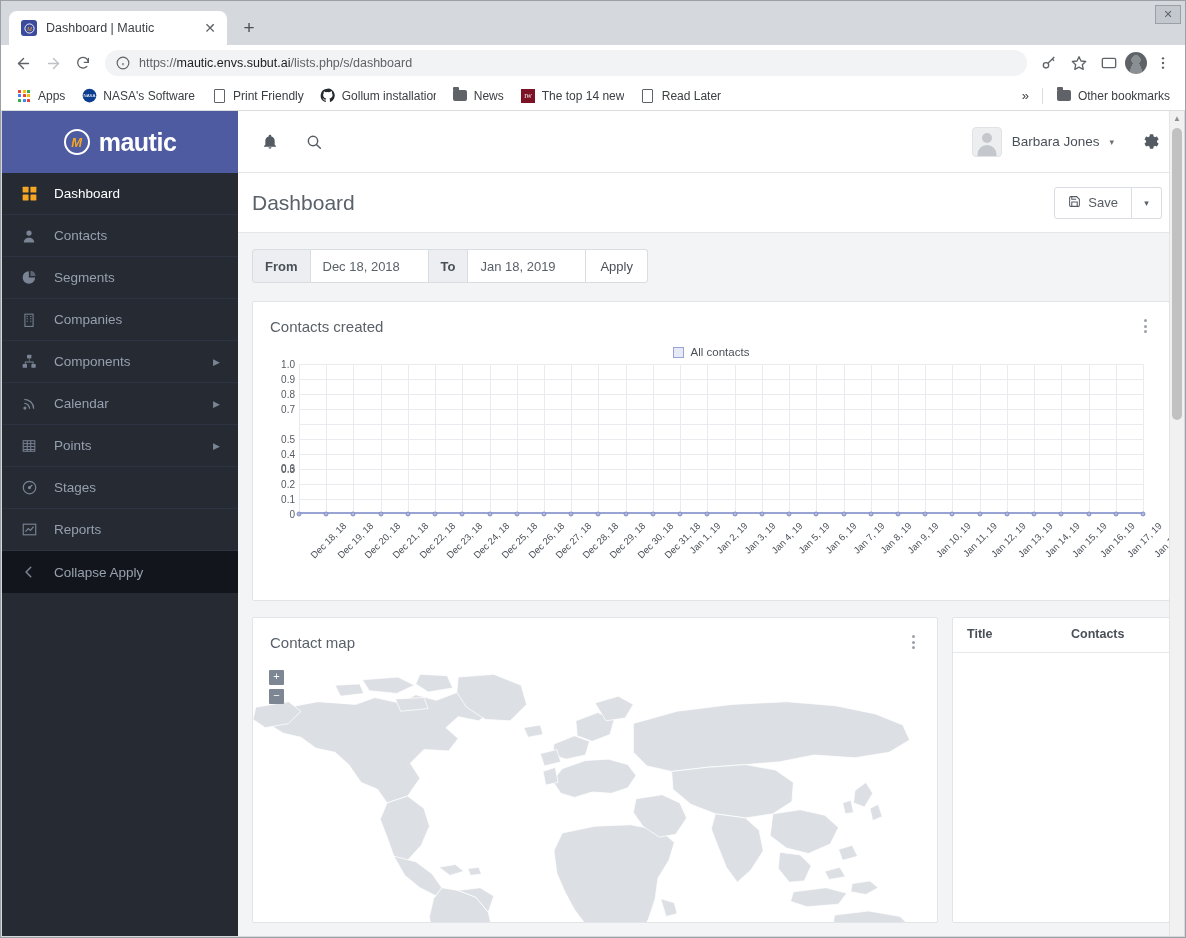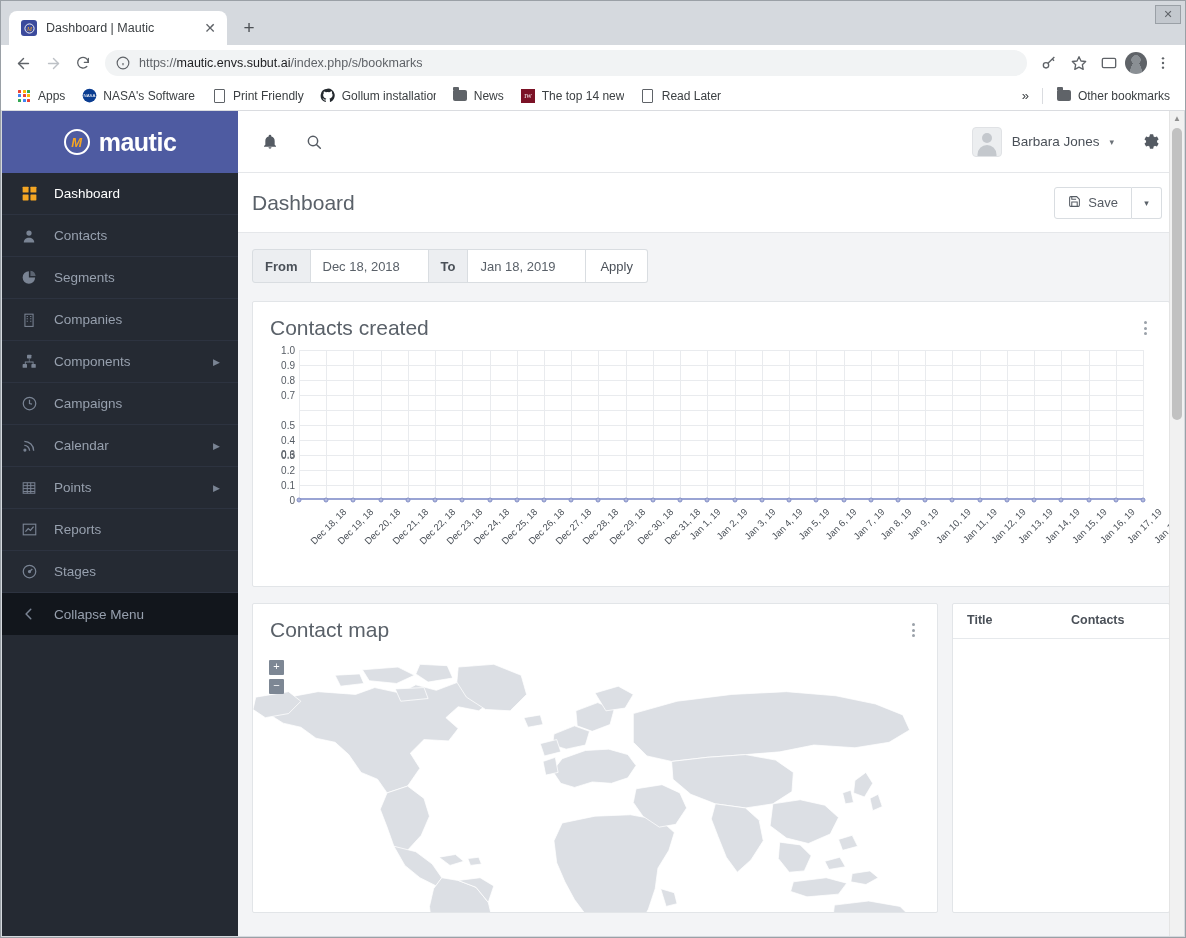--- a/index.html
+++ b/index.html
@@ -214,21 +214,21 @@
   }
 
   .panel {
     background: #fff; border: 1px solid #e2e5e8; border-radius: 2px;
     margin-bottom: 16px;
   }
   .panel-head {
     display: flex; align-items: center;
     padding: 14px 14px 10px 17px;
   }
-  .panel-title { font-size: 21px; color: #5a6169; }
+  .panel-title { font-size: 15px; color: #5a6169; }
   .kebab {
     margin-left: auto; width: 20px; height: 20px;
     display: flex; flex-direction: column; align-items: center; justify-content: center; gap: 2.5px;
   }
   .kebab i { width: 3px; height: 3px; border-radius: 50%; background: #9aa1a9; display: block; }
 
   
   .chart-wrap { padding: 0 14px 14px 14px; }
   .legend { display: flex; align-items: center; justify-content: center; gap: 7px; font-size: 11.5px; color: #4a5058; margin-bottom: 6px; }
   .legend-sw { width: 11px; height: 11px; border: 1px solid #9aa4d4; background: #e7eaf6; }
@@ -325,21 +325,21 @@
         </svg>
     </div>
     <div class="omnibox">
       <span class="tb-icon" style="width:16px;height:16px">
         <svg width="14" height="14" viewBox="0 0 24 24" fill="none" stroke="currentColor" stroke-width="2">
             <circle cx="12" cy="12" r="10"></circle>
             <line x1="12" y1="16" x2="12" y2="12"></line>
             <line x1="12" y1="8" x2="12.01" y2="8"></line>
           </svg>
       </span>
-      <span class="url"><span>https://</span><b>mautic.envs.subut.ai</b><span>/index.php/s/bookmarks</span></span>
+      <span class="url"><span>https://</span><b>mautic.envs.subut.ai</b><span>/lists.php/s/dashboard</span></span>
     </div>
     <div class="tb-icon">
       <svg width="16" height="16" viewBox="0 0 24 24" fill="none" stroke="currentColor" stroke-width="2">
           <circle cx="7.5" cy="15.5" r="4"></circle>
           <line x1="10.5" y1="12.5" x2="20" y2="3"></line>
           <line x1="17" y1="6" x2="19.5" y2="8.5"></line>
         </svg>
     </div>
     <div class="tb-icon">
       <svg width="16" height="16" viewBox="0 0 24 24" fill="none" stroke="currentColor" stroke-width="2" stroke-linejoin="round">
@@ -498,29 +498,20 @@
                 <rect x="8" y="1" width="7" height="6" rx="1"></rect>
                 <rect x="1" y="16" width="7" height="6" rx="1"></rect>
                 <rect x="15" y="16" width="7" height="6" rx="1"></rect>
                 <path d="M11 7v5H4.5v4h1.5v-2.5h11V16h1.5v-4H12V7z"></path>
               </svg>
           </span>
           <span class="nav-label">Components</span>
           <span class="nav-caret">▶</span>
         </div>
 
-        <div class="nav-item">
-          <span class="nav-ico">
-            <svg width="15" height="15" viewBox="0 0 24 24" fill="none" stroke="currentColor" stroke-width="2">
-                <circle cx="12" cy="12" r="10"></circle>
-                <polyline points="12 6 12 12 16 13"></polyline>
-              </svg>
-          </span>
-          <span class="nav-label">Campaigns</span>
-        </div>
 
         <div class="nav-item">
           <span class="nav-ico">
             <svg width="14" height="14" viewBox="0 0 24 24" fill="none" stroke="currentColor" stroke-width="2.2">
                 <path d="M4 11a9 9 0 0 1 9 9"></path>
                 <path d="M4 4a16 16 0 0 1 16 16"></path>
                 <circle cx="5" cy="19" r="1.6" fill="currentColor"></circle>
               </svg>
           </span>
           <span class="nav-label">Calendar</span>
@@ -537,46 +528,46 @@
                 <line x1="9" y1="3" x2="9" y2="21"></line>
                 <line x1="15" y1="3" x2="15" y2="21"></line>
               </svg>
           </span>
           <span class="nav-label">Points</span>
           <span class="nav-caret">▶</span>
         </div>
 
         <div class="nav-item">
           <span class="nav-ico">
-            <svg width="15" height="15" viewBox="0 0 24 24" fill="none" stroke="currentColor" stroke-width="1.8">
-                <rect x="2" y="3.5" width="20" height="17"></rect>
-                <polyline points="5.5 15.5 10 10.5 13.5 13.5 18.5 7.5" stroke-width="2"></polyline>
-              </svg>
-          </span>
-          <span class="nav-label">Reports</span>
-        </div>
-
-        <div class="nav-item">
-          <span class="nav-ico">
             <svg width="15" height="15" viewBox="0 0 24 24" fill="none" stroke="currentColor" stroke-width="2">
                 <circle cx="12" cy="12" r="10"></circle>
                 <line x1="12" y1="12" x2="16.5" y2="8"></line>
                 <circle cx="12" cy="12" r="1.6" fill="currentColor"></circle>
               </svg>
           </span>
           <span class="nav-label">Stages</span>
         </div>
 
+        <div class="nav-item">
+          <span class="nav-ico">
+            <svg width="15" height="15" viewBox="0 0 24 24" fill="none" stroke="currentColor" stroke-width="1.8">
+                <rect x="2" y="3.5" width="20" height="17"></rect>
+                <polyline points="5.5 15.5 10 10.5 13.5 13.5 18.5 7.5" stroke-width="2"></polyline>
+              </svg>
+          </span>
+          <span class="nav-label">Reports</span>
+        </div>
+
         <div class="nav-item collapse-row">
           <span class="nav-ico">
             <svg width="14" height="14" viewBox="0 0 24 24" fill="none" stroke="currentColor" stroke-width="2.6" stroke-linecap="round" stroke-linejoin="round">
                 <polyline points="15 4 7 12 15 20"></polyline>
               </svg>
           </span>
-          <span class="nav-label">Collapse Menu</span>
+          <span class="nav-label">Collapse Apply</span>
         </div>
 
       </div>
     </div>
 
     <div class="main">
 
       <div class="app-header">
         <div class="hdr-ico">
           <svg width="16" height="16" viewBox="0 0 24 24" fill="currentColor">
@@ -632,20 +623,24 @@
         <div class="panel">
           <div class="panel-head">
             <div class="panel-title">Contacts created</div>
             <div class="kebab">
                 <i></i>
                 <i></i>
                 <i></i>
               </div>
           </div>
           <div class="chart-wrap">
+            <div class="legend">
+              <span class="legend-sw"></span>
+              <span>All contacts</span>
+            </div>
             <div class="plot" id="plot">
               <div class="ylabels" id="ylabels">
                   <div class="ylabel" style="top: 0px;">1.0</div>
                   <div class="ylabel" style="top: 15px;">0.9</div>
                   <div class="ylabel" style="top: 30px; margin-left: 35px;">0.8</div>
                   <div class="ylabel" style="top: 45px;">0.7</div>
                   <div class="ylabel" style="top: 60px; margin-top: 44px;">0.6</div>
                   <div class="ylabel" style="top: 75px;">0.5</div>
                   <div class="ylabel" style="top: 90px;">0.4</div>
                   <div class="ylabel" style="top: 105px;">0.3</div>

